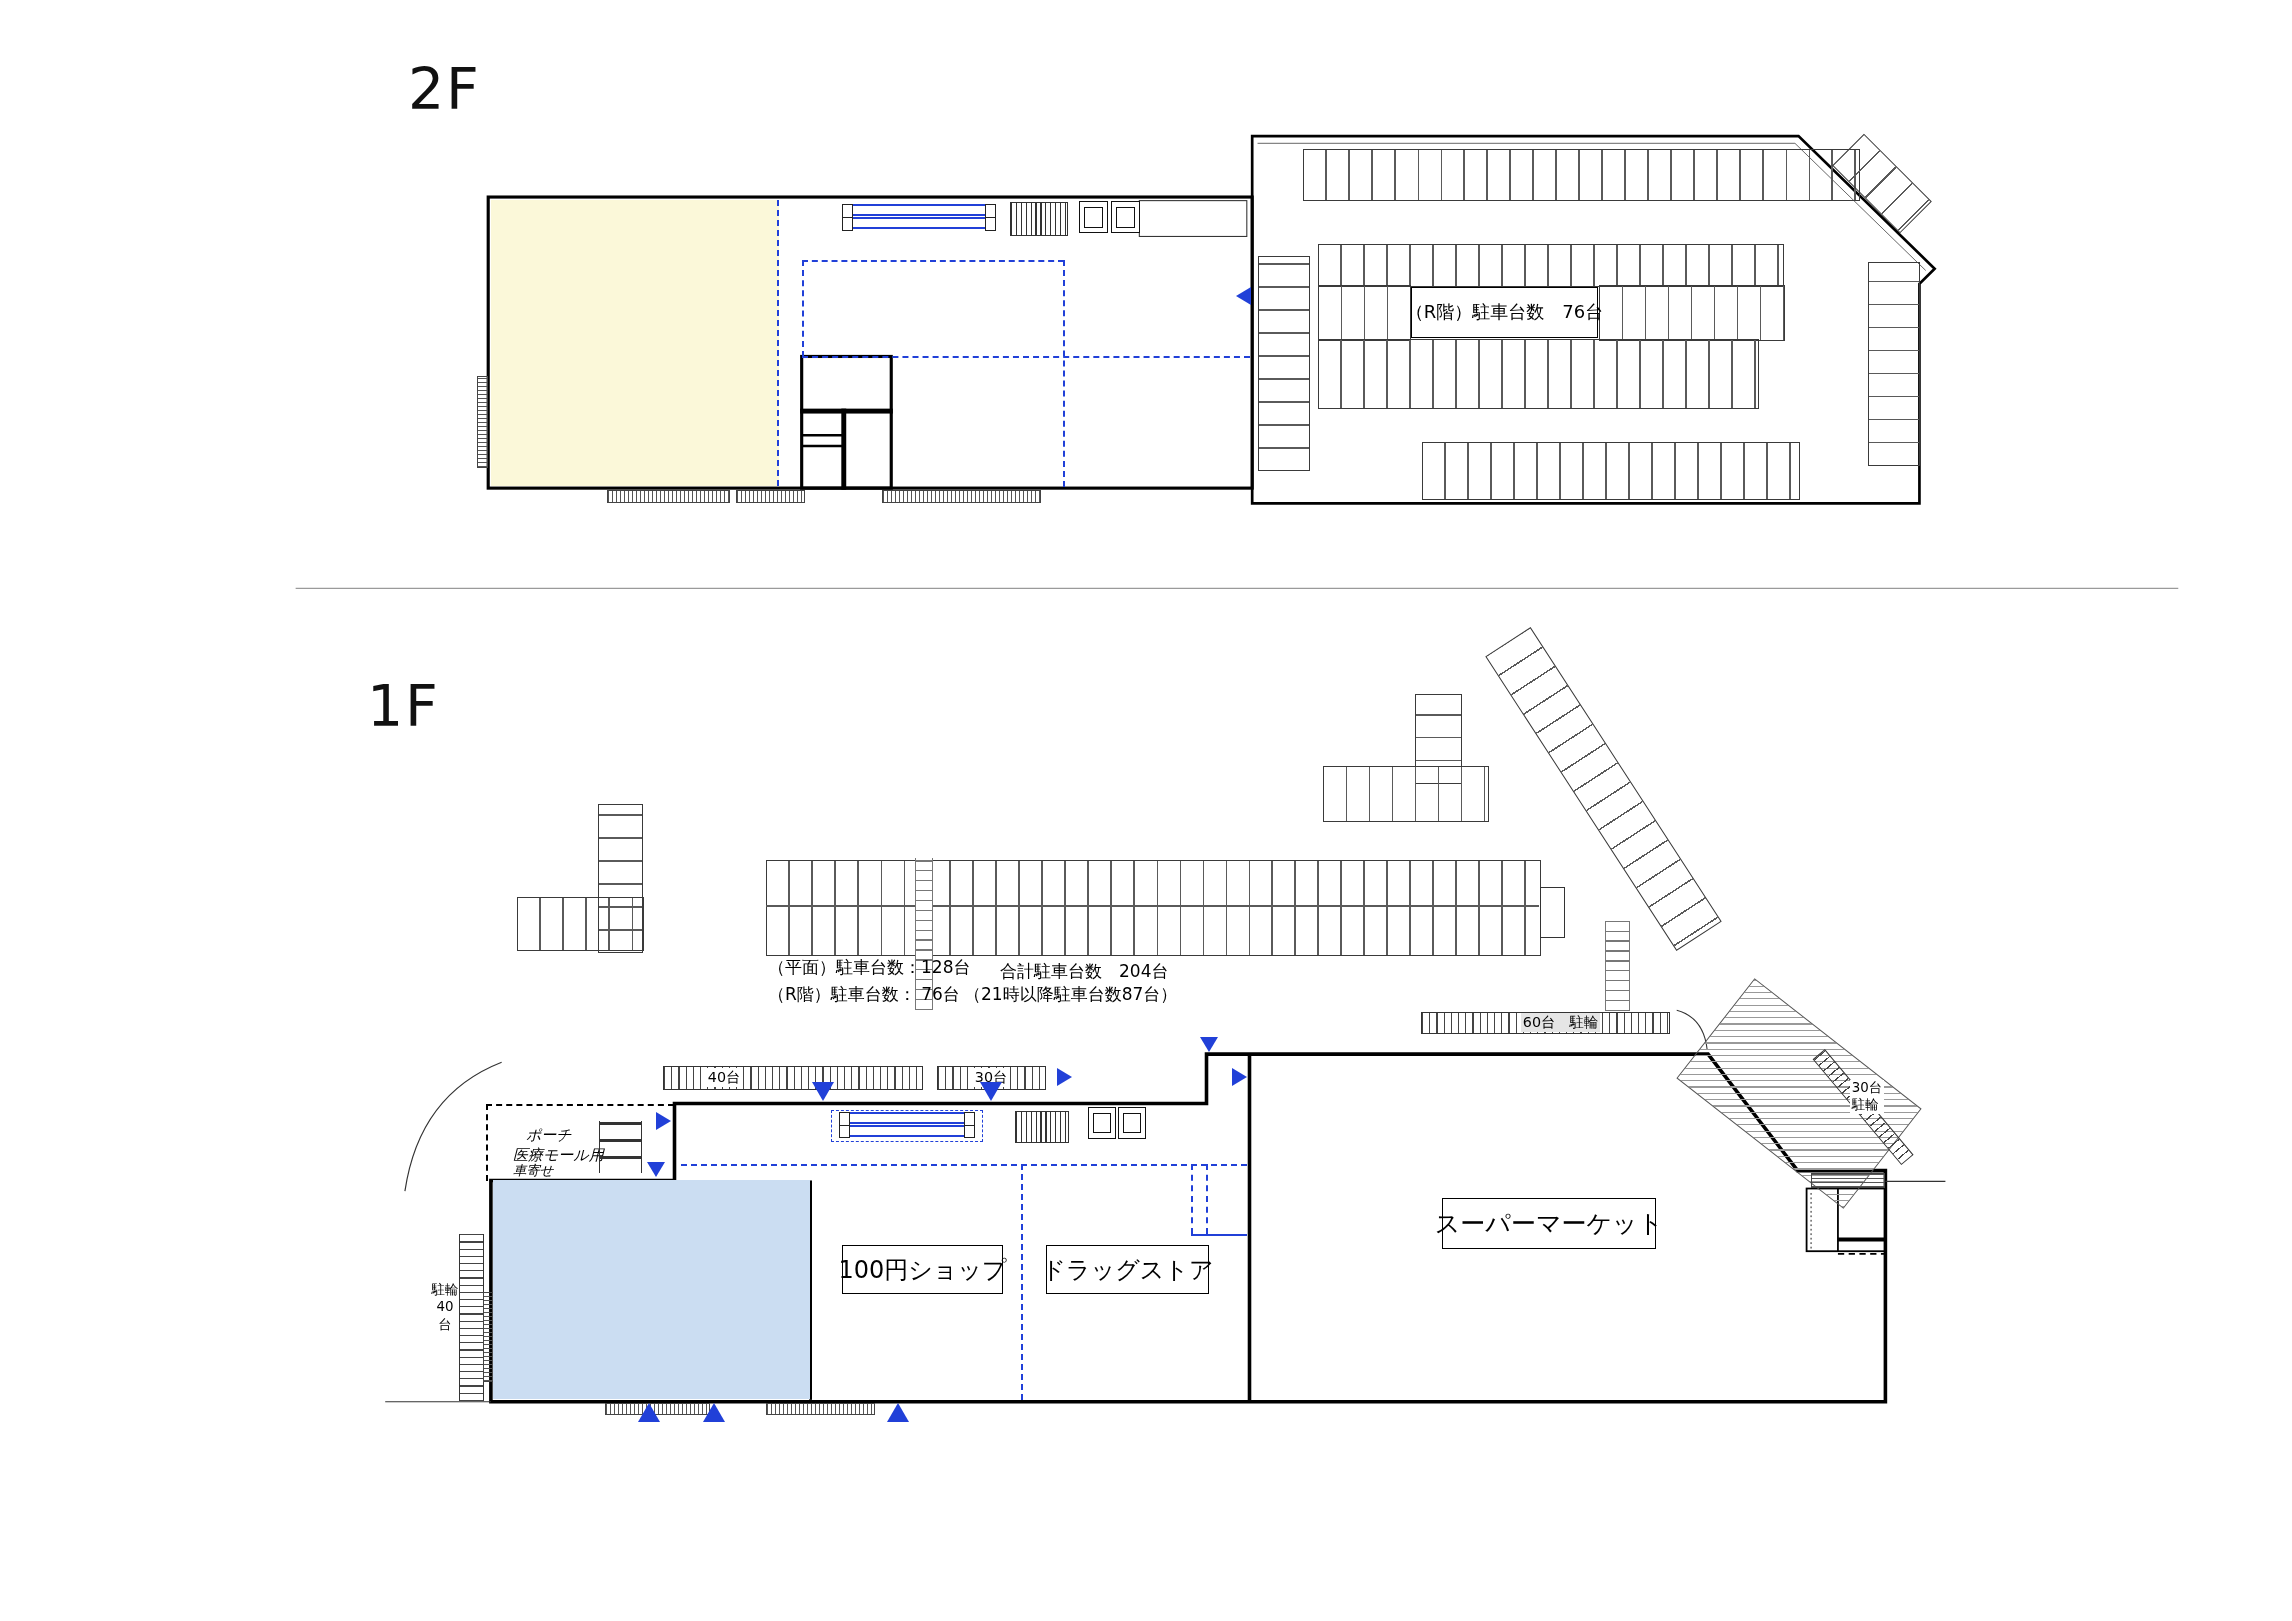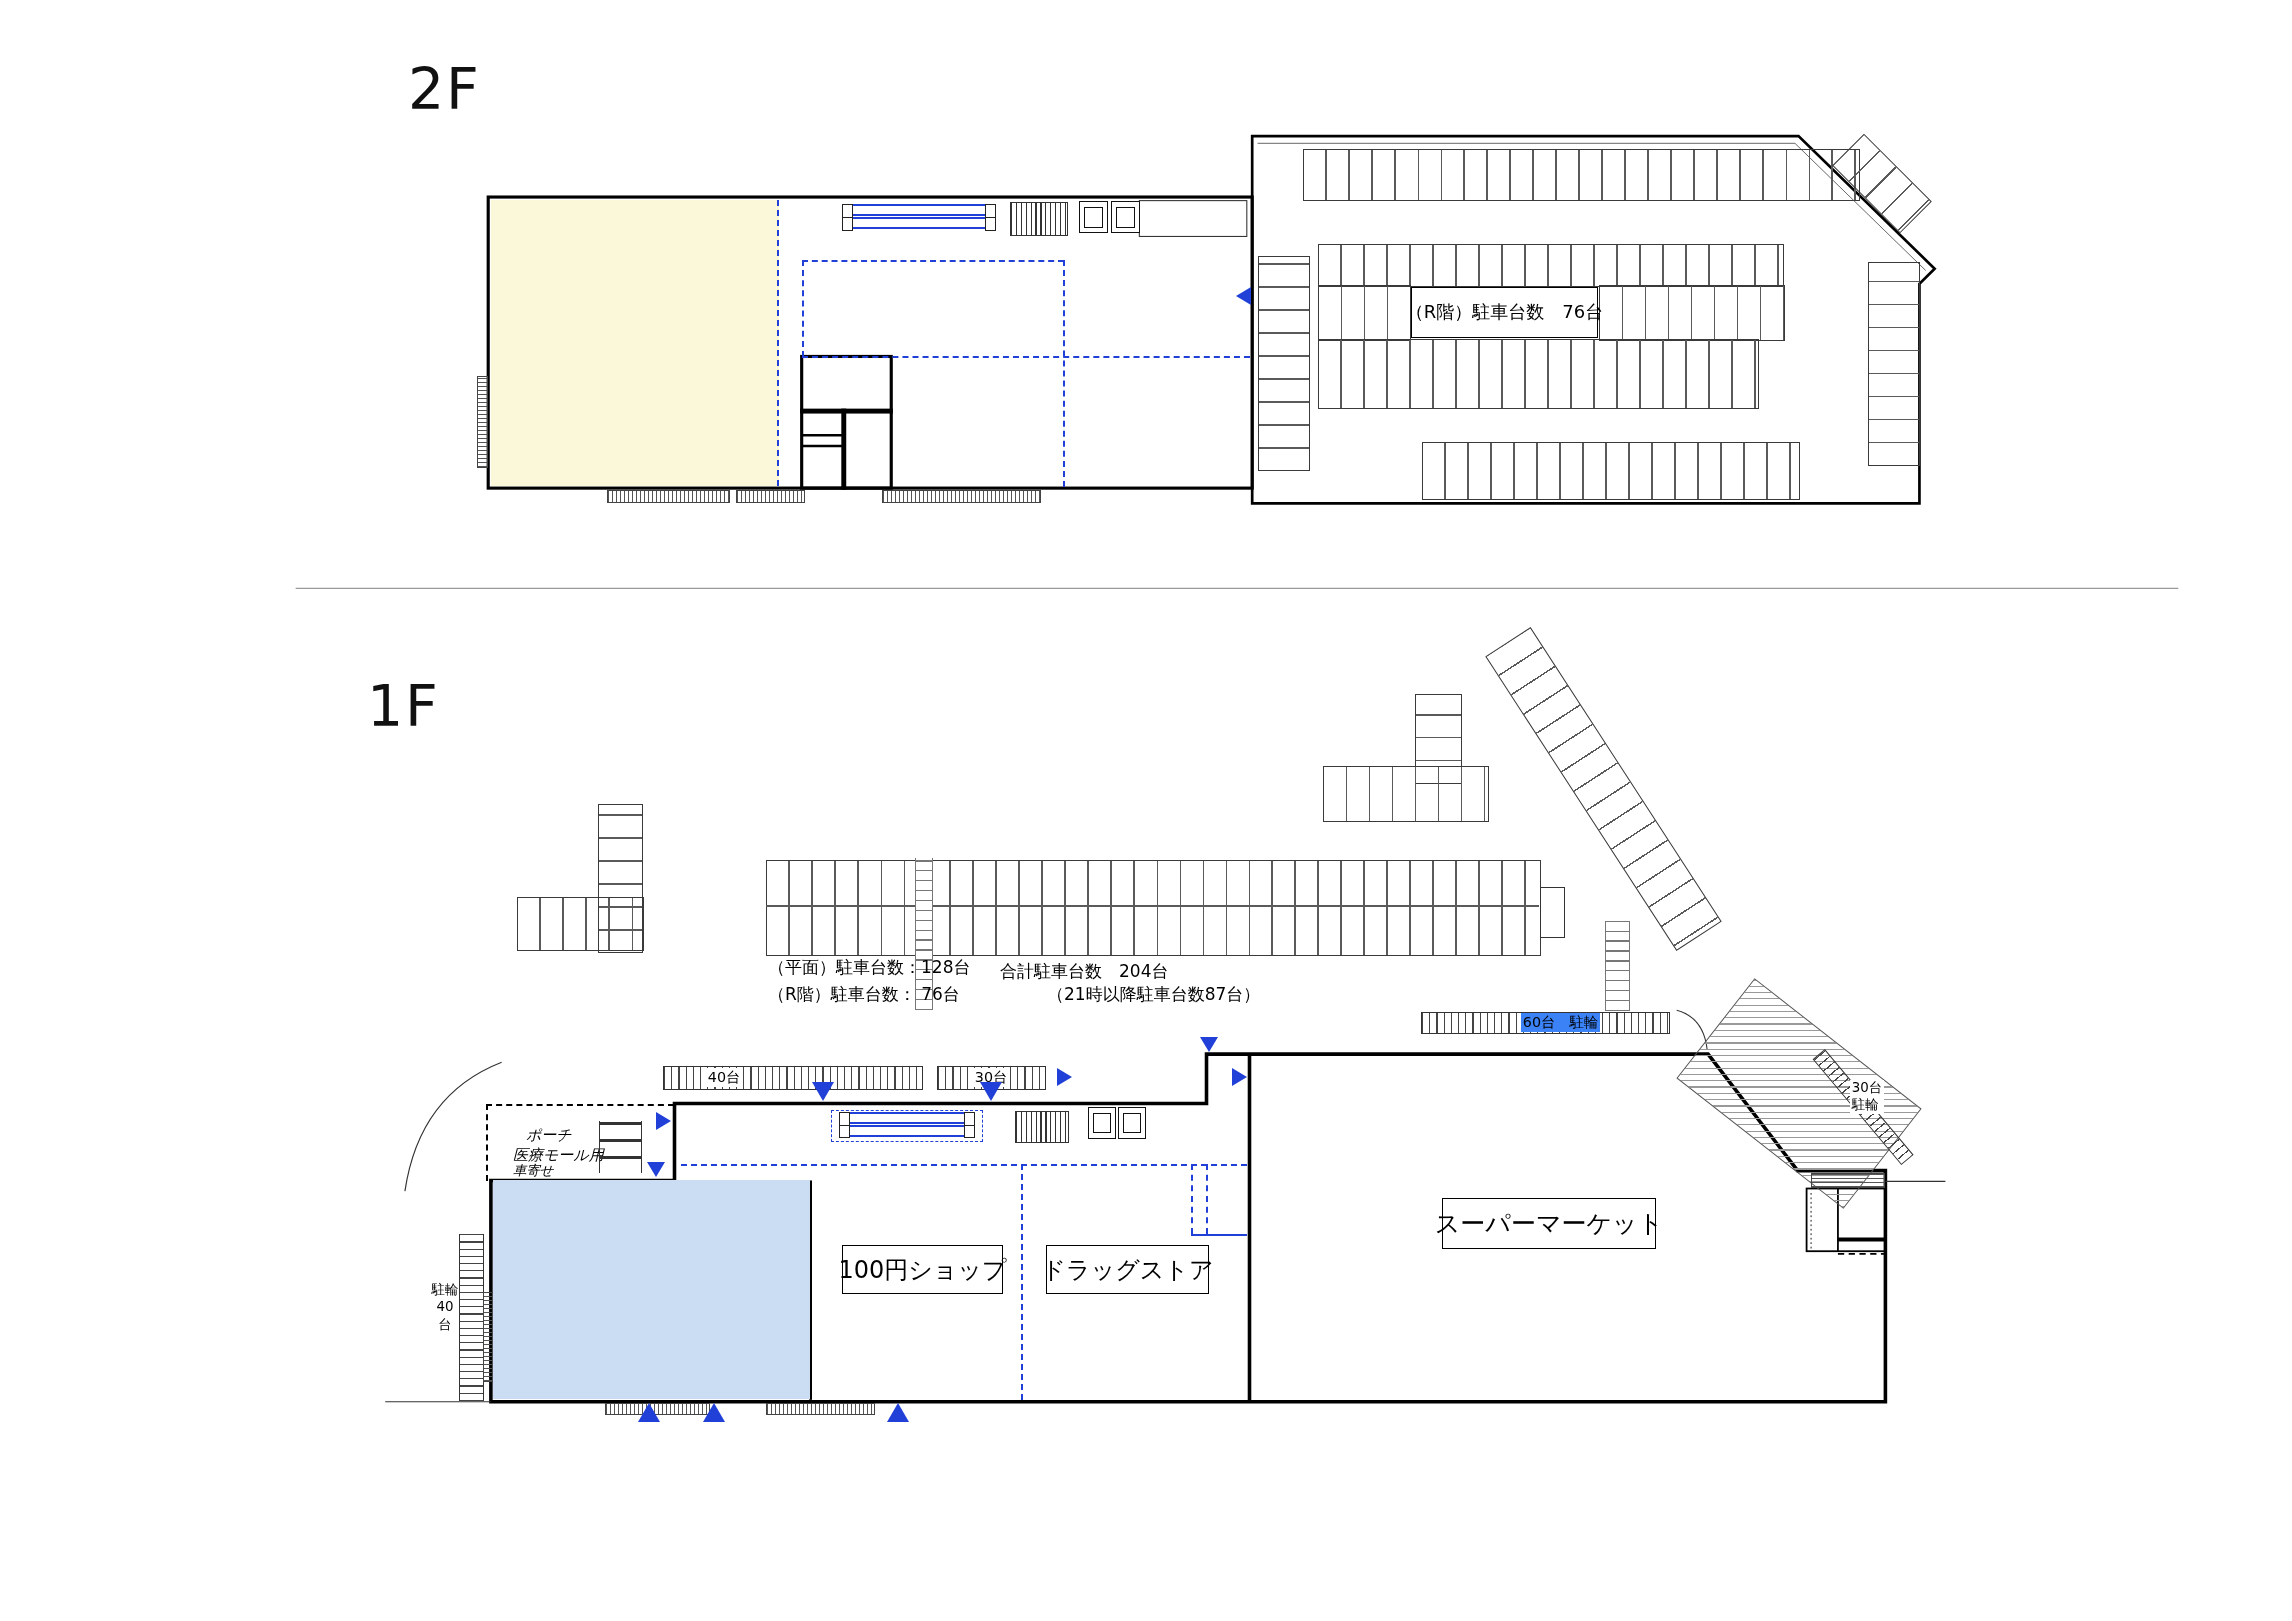--- a/index.html
+++ b/index.html
@@ -148,30 +148,30 @@
   <div class="abs vstalls" style="left:766px;top:860px;width:773px;height:94px;"></div>
   <div class="abs" style="left:766px;top:905px;width:773px;height:1.8px;background:#5a5a5a;"></div>
   <div class="abs" style="left:1540px;top:887px;width:23px;height:49px;border:1.3px solid #333;background:#fff;"></div>
 
   <div class="abs xwalk" style="left:915px;top:858px;width:16px;height:152px;"></div>
   <div class="abs xwalk" style="left:1605px;top:921px;width:23px;height:90px;"></div>
 
   <div class="abs txt" style="left:768px;top:956px;font-size:17px;">（平面）駐車台数：128台</div>
   <div class="abs txt" style="left:768px;top:983px;font-size:17px;">（R階）駐車台数： 76台</div>
   <div class="abs txt" style="left:1000px;top:960px;font-size:17px;">合計駐車台数　204台</div>
-  <div class="abs txt" style="left:1047px;top:983px;font-size:17px;">（21時以降駐車台数87台）</div>
+  <div class="abs txt" style="left:964px;top:983px;font-size:17px;">（21時以降駐車台数87台）</div>
 
   <div class="abs rack" style="left:663px;top:1066px;width:258px;height:21.5px;"></div>
   <div class="abs rack" style="left:937px;top:1066px;width:107px;height:21.5px;"></div>
   <span class="abs txt" style="left:706px;top:1068px;font-size:14.3px;background:#fff;padding:0 1.8px;">40台</span>
   <span class="abs txt" style="left:973px;top:1068px;font-size:14.3px;background:#fff;padding:0 1.8px;">30台</span>
   <div class="abs tri t-right" style="left:1057px;top:1068px;"></div>
 
   <div class="abs rack" style="left:1421px;top:1012px;width:247px;height:19.7px;"></div>
-  <span class="abs txt" style="left:1521px;top:1013px;font-size:14.3px;background:#3b82f6;padding:0 1.8px;">60台　駐輪</span>
+  <span class="abs txt" style="left:1521px;top:1013px;font-size:14.3px;background:#e5e5e5;padding:0 1.8px;">60台　駐輪</span>
 
   <div class="abs rackv" style="left:459px;top:1234px;width:23px;height:167px;"></div>
   <div class="abs" style="left:430px;top:1281px;width:30px;font-size:13.4px;line-height:1.3;text-align:center;">
     <div>駐輪</div>
     <div>40台</div>
   </div>
   <div class="abs grate-v" style="left:483px;top:1292px;width:10.7px;height:88px;"></div>
 
   <div class="abs" style="left:1693px;top:1030px;width:210px;height:125px;transform:rotate(38deg);border:0.9px solid #555;
        background:repeating-linear-gradient(-38deg,#999 0 1.2px,transparent 1.2px 6.3px);"></div>

